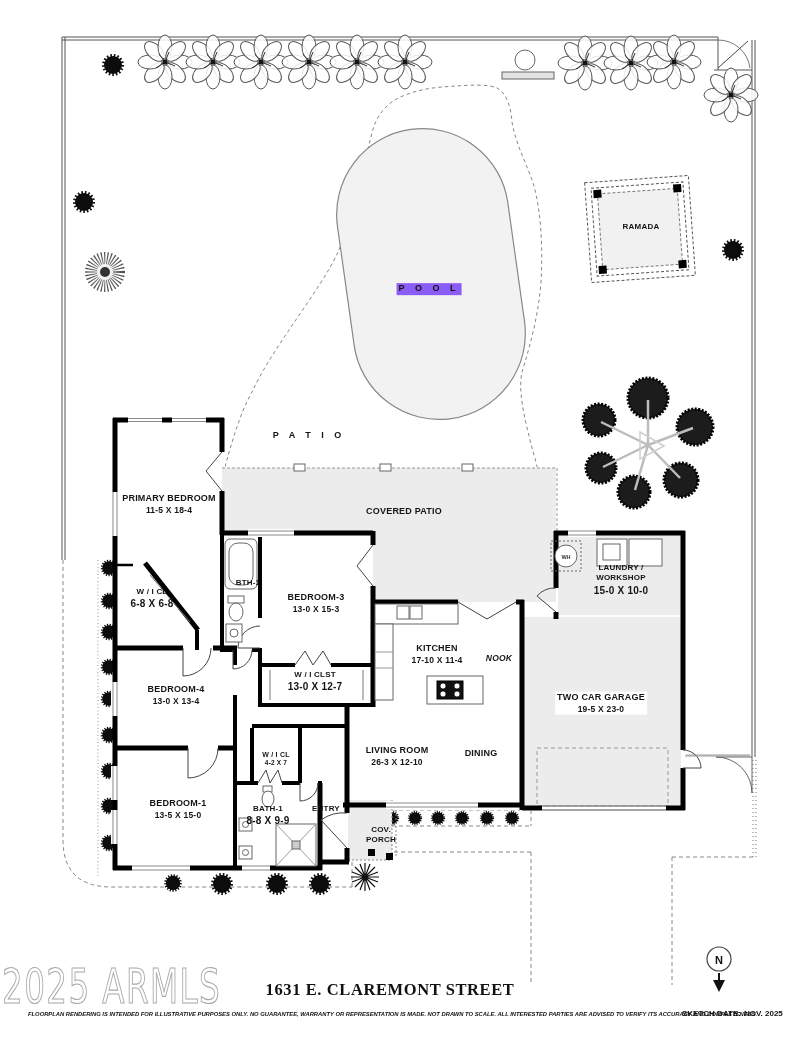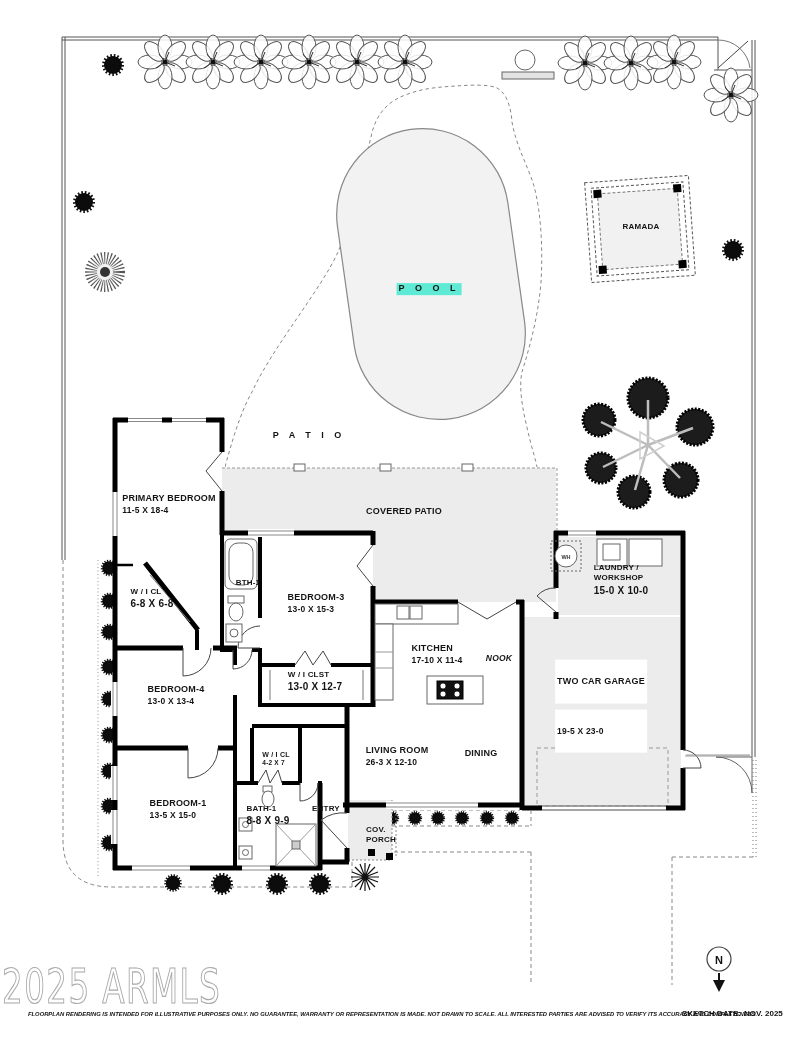--- a/index.html
+++ b/index.html
@@ -1,28 +1,28 @@
 <!DOCTYPE html>
 <html><head>
 <meta charset="utf-8">
 <style>
   html,body{margin:0;padding:0;background:#fff;}
   #sheet{position:relative;width:800px;height:1037px;background:#fff;overflow:hidden;
          font-family:"Liberation Sans",sans-serif;}
   #planart{position:absolute;left:0;top:0;}
-  .lbl{position:absolute;transform:translate(-50%,-50%);text-align:left;
+  .lbl{position:absolute;transform:translate(-50%,-50%);text-align:center;
        font:bold 9px/1.3 "Liberation Sans",sans-serif;color:#141414;letter-spacing:.2px;
        white-space:nowrap;}
   .lbl .dims{font-size:8.5px;}
   .sm{font-size:8px;}
   .sm .dims{font-size:10px;}
   .xs{font-size:7px;}
   .xs .dims{font-size:6.5px;}
   .it{font-style:italic;font-weight:bold;font-size:8.5px;margin-top:10px;}
-  .chip > div{background:#fff;padding:16px 2px;margin-top:6px;}
+  .chip > div{background:#fff;padding:0 2px;}
   .spread{letter-spacing:4px;}
   #watermark{position:absolute;left:2px;top:958px;font-family:"DejaVu Sans",sans-serif;
      font-size:48px;font-weight:400;color:transparent;-webkit-text-stroke:1.2px #a9a9a9;
      letter-spacing:2px;transform:scaleX(.68);transform-origin:left top;white-space:nowrap;}
   #address{position:absolute;left:250px;top:980px;width:280px;text-align:center;
      font-family:"Liberation Serif",serif;font-weight:bold;font-size:16.5px;
      letter-spacing:.6px;color:#111;white-space:nowrap;}
   #disclaimer{position:absolute;left:28px;top:1010px;width:650px;
      font:bold italic 6.2px "Liberation Sans",sans-serif;color:#111;white-space:nowrap;
      transform:scaleX(.94);transform-origin:left top;}
@@ -323,21 +323,21 @@
 
   <g>
     <circle cx="719" cy="959" r="12" fill="#fff" stroke="#444" stroke-width="1.2"></circle>
     <text x="719" y="963.5" font-size="11" font-weight="bold" text-anchor="middle" fill="#111" font-family="Liberation Sans, sans-serif">N</text>
     <path d="M719,973 V980" stroke="#111" stroke-width="2"></path>
     <polygon points="713,980 725,980 719,992" fill="#111"></polygon>
   </g>
 </svg>
 
 <div class="lbl spread" style="left:429px;top:289px">
-      <div style="background:#5eead4;padding:0 2px">P O O L</div>
+      <div style="background:#8b5cf6;padding:0 2px">P O O L</div>
     </div>
 <div class="lbl spread" style="left:309px;top:436px">
       <div>P A T I O</div>
     </div>
 <div class="lbl" style="left:404px;top:512px">
       <div>COVERED PATIO</div>
     </div>
 <div class="lbl sm" style="left:641px;top:227px">
       <div>RAMADA</div>
     </div>
@@ -402,18 +402,19 @@
   <div>LAUNDRY /</div>
   <div>WORKSHOP</div>
   <div class="dims">15-0 X 10-0</div>
 </div>
 <div class="lbl chip" style="left:601px;top:703px">
   <div>TWO CAR GARAGE</div>
   <div class="dims">19-5 X 23-0</div>
 </div>
 
 <div id="watermark">2025 ARMLS</div>
+<div id="address">1631 E. CLAREMONT STREET</div>
 <div id="disclaimer">FLOORPLAN RENDERING IS INTENDED FOR ILLUSTRATIVE PURPOSES ONLY.  NO GUARANTEE, WARRANTY OR REPRESENTATION IS MADE.  NOT DRAWN TO SCALE.  ALL INTERESTED PARTIES ARE ADVISED TO VERIFY ITS ACCURACY AND COMPLETENESS.</div>
 <div id="sketchdate">
   <span>SKETCH DATE:</span><span>NOV. 2025</span>
 </div>
 
 </div>
 
 </body></html>

